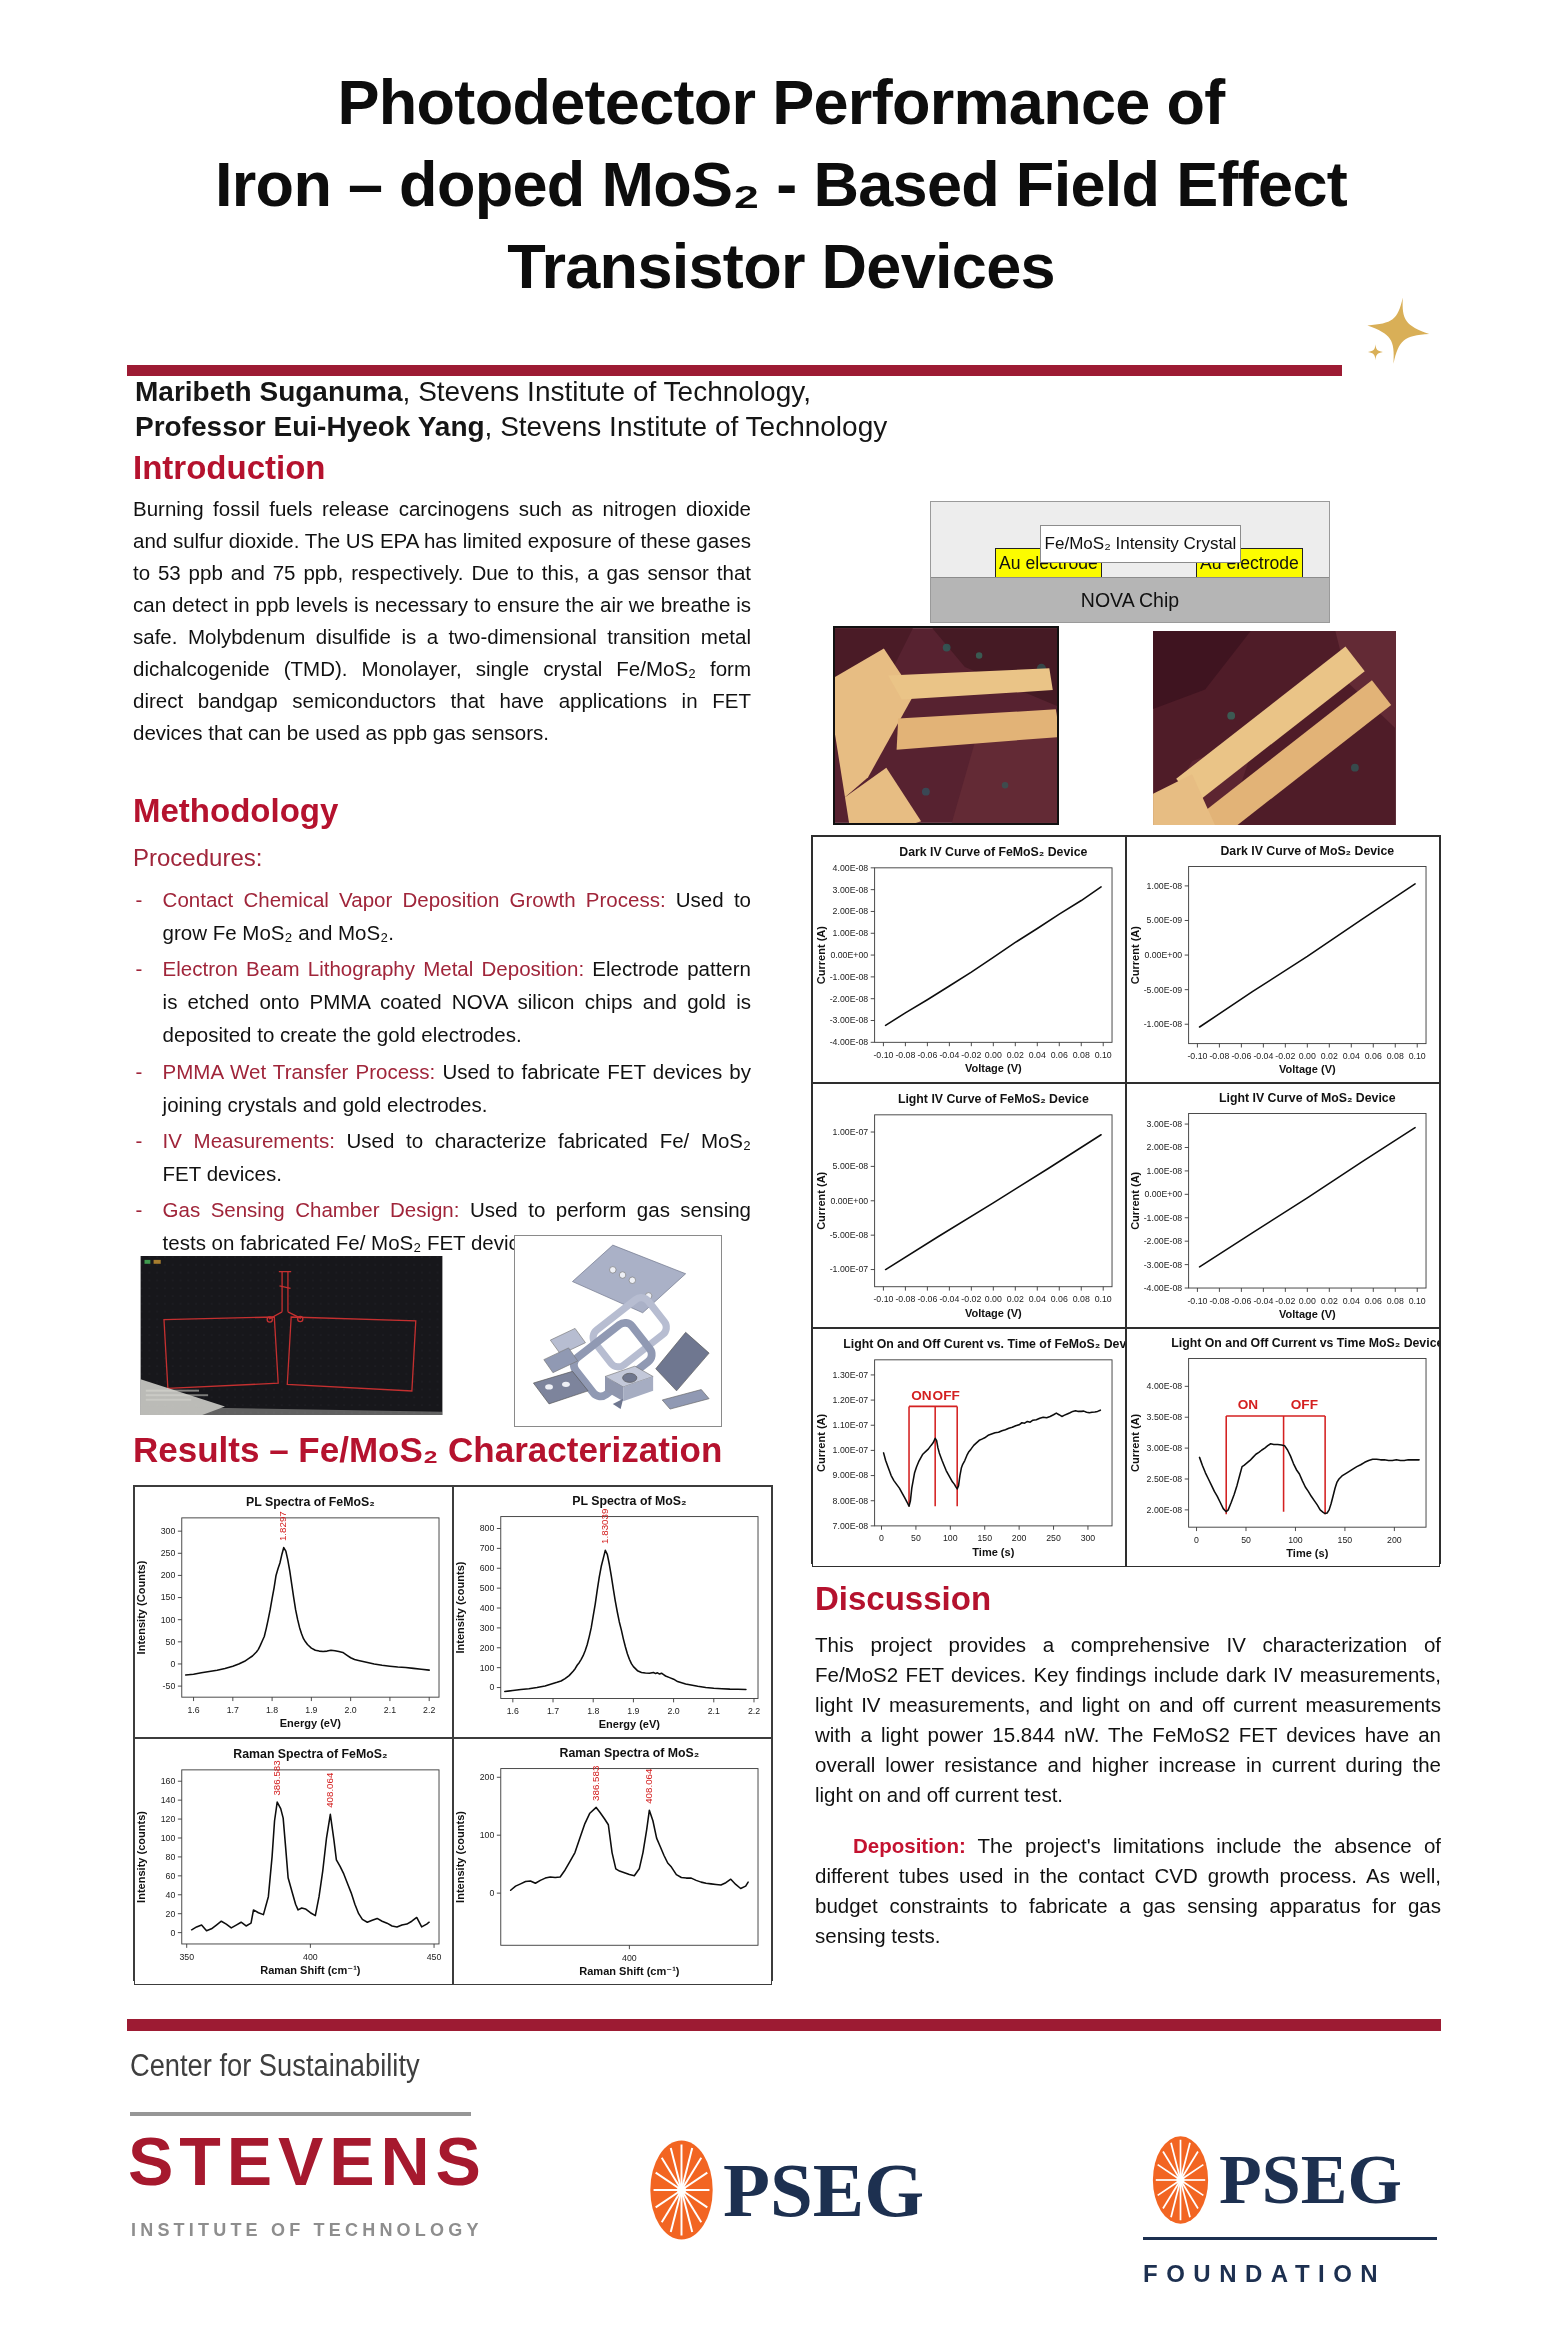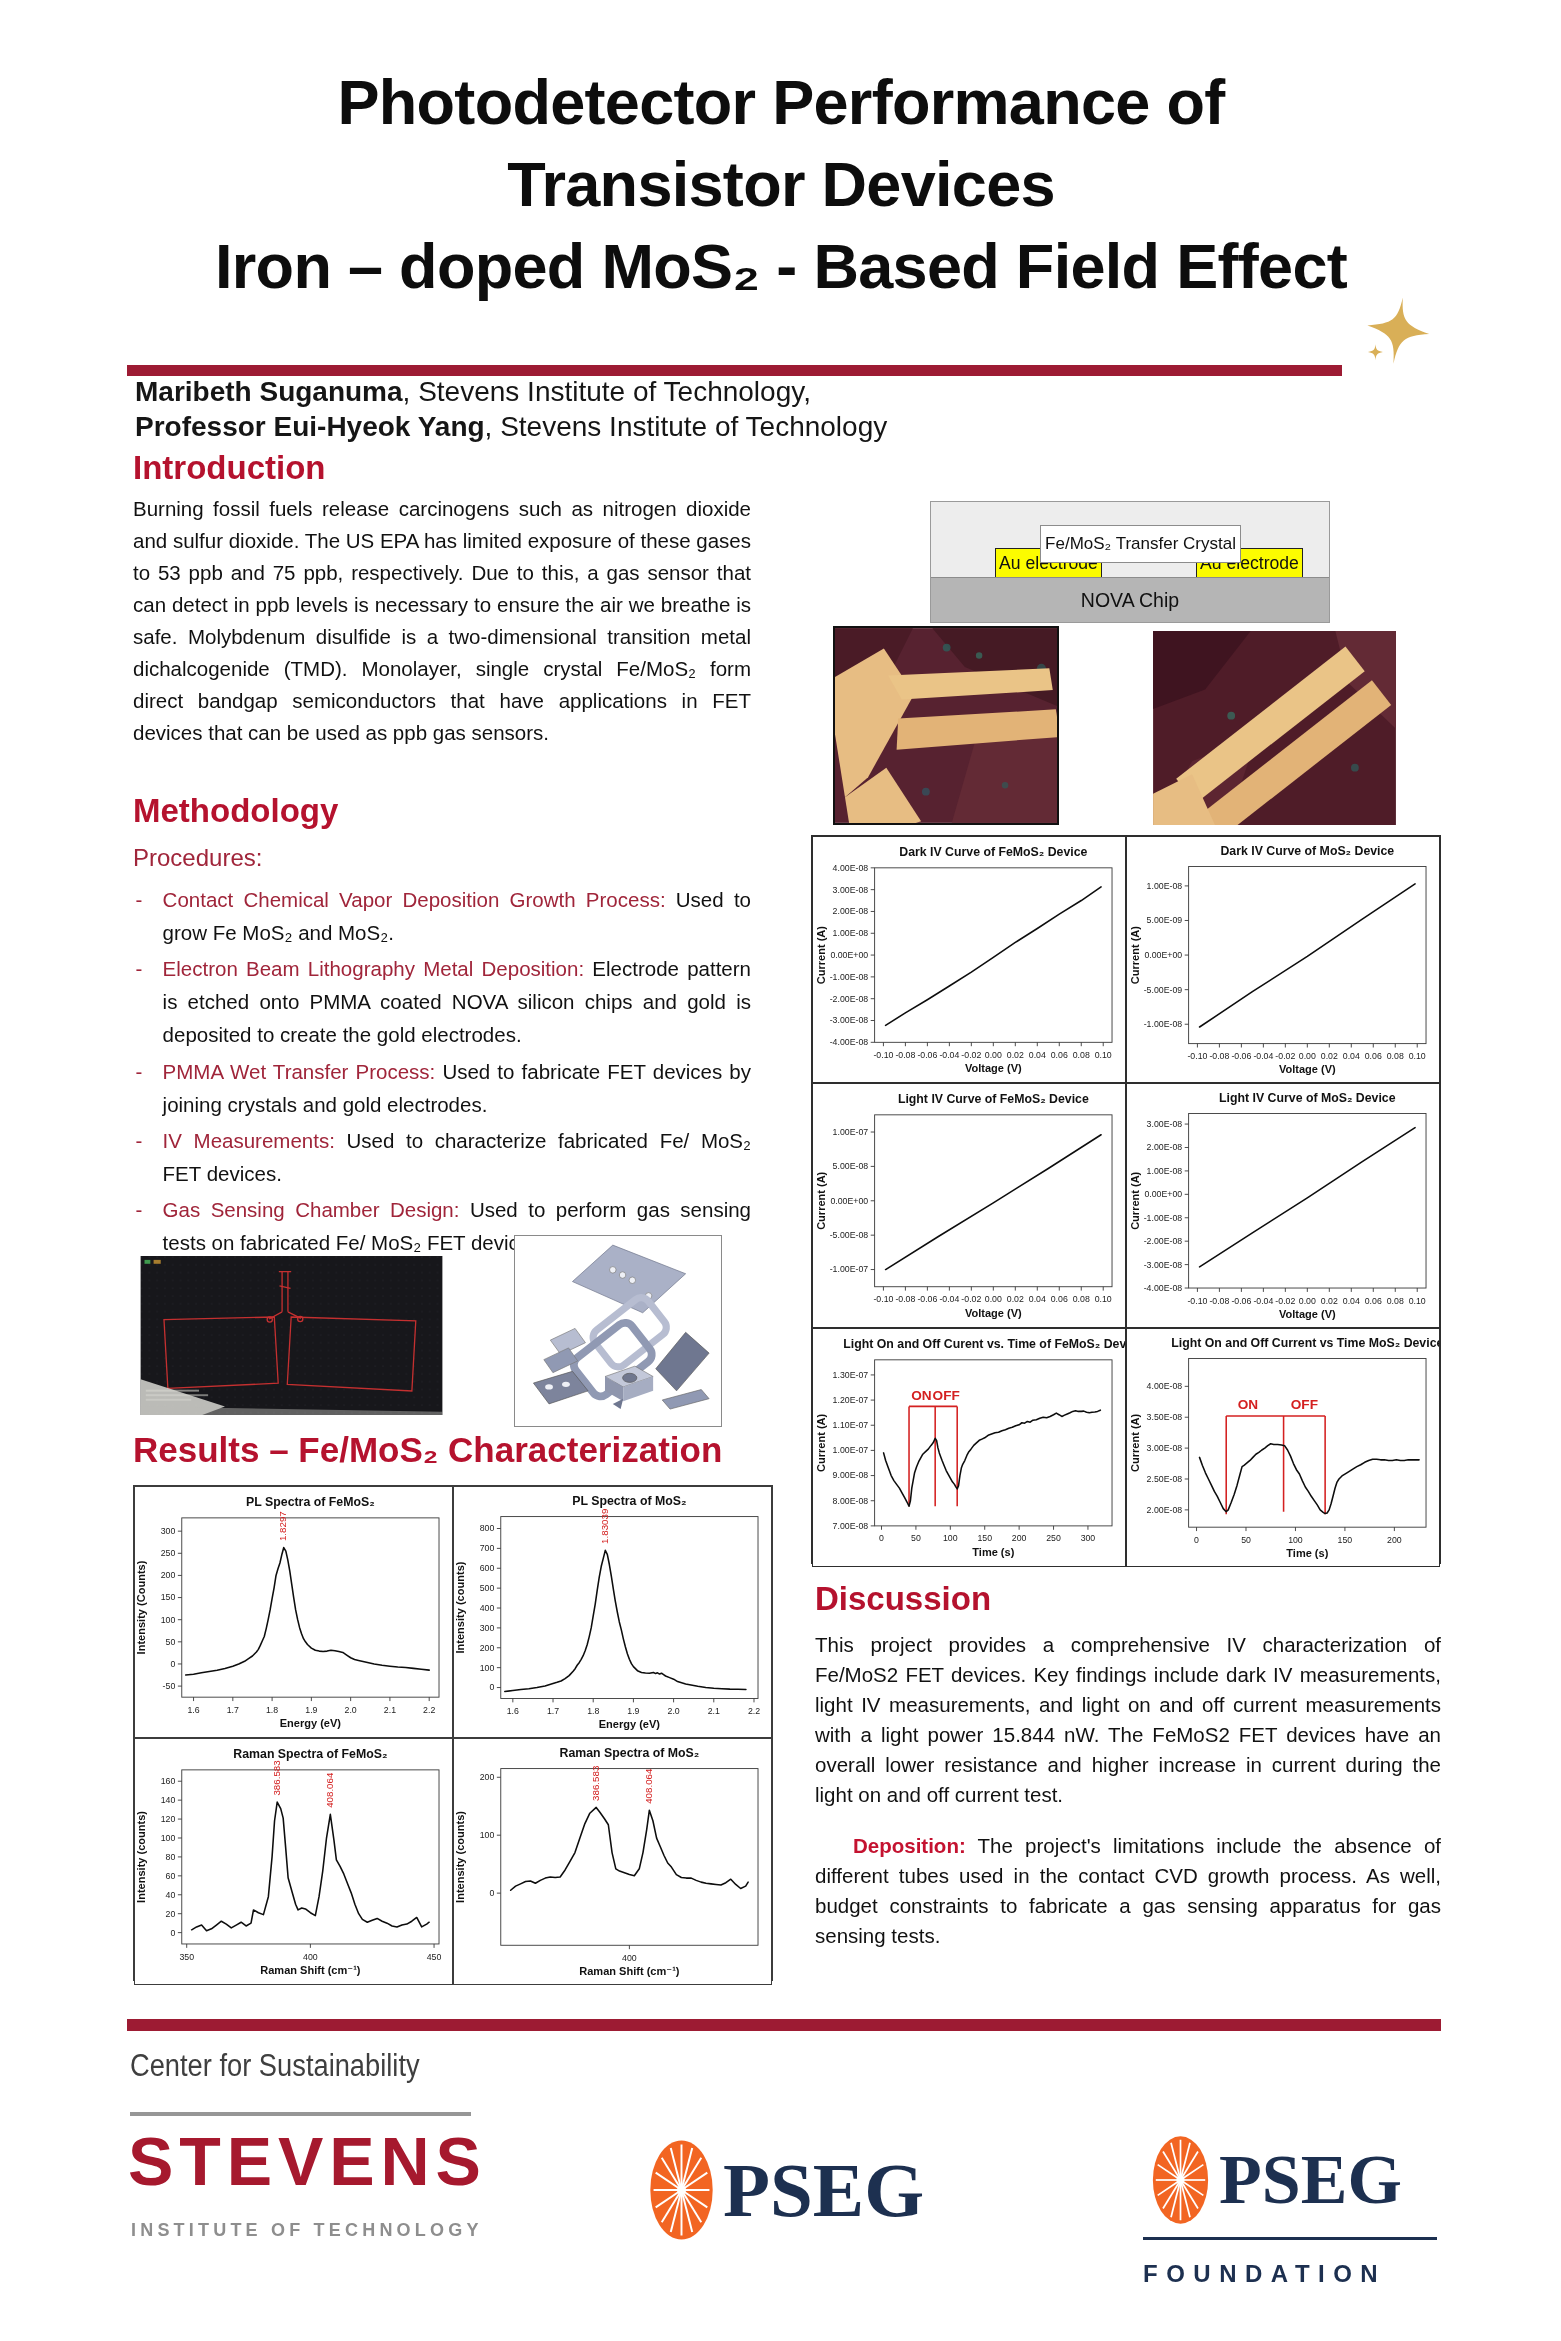--- a/index.html
+++ b/index.html
@@ -71,22 +71,22 @@
   .fline{left:1143px;top:2237px;width:294px;height:3.3px;background:#1d3050;}
   .foundation{left:1143px;top:2260px;font-size:24px;font-weight:700;color:#1d3050;letter-spacing:8.5px;}
 </style>
 </head>
 <body>
 
 <div id="poster">
 
   <div class="abs title">
     <div>Photodetector Performance of</div>
+    <div>Iron – doped MoS₂ - Based Field Effect</div>
     <div>Transistor Devices</div>
-    <div>Iron – doped MoS₂ - Based Field Effect</div>
   </div>
 
   <div class="abs rule"></div>
 
   <div class="abs sparkle">
     <svg viewBox="0 0 120 120">
       <g transform="rotate(8 62 55)">
         <path d="M62,5 C65,40 72,47 110,55 C72,63 65,70 62,108 C59,70 52,63 14,55 C52,47 59,40 62,5 Z" fill="#d9af57"></path>
       </g>
       <path transform="translate(12,76) scale(0.24)" d="M62,5 C65,40 72,47 110,55 C72,63 65,70 62,108 C59,70 52,63 14,55 C52,47 59,40 62,5 Z" fill="#d9af57"></path>
@@ -312,21 +312,21 @@
           <text x="270" y="362" text-anchor="middle" font-size="17" font-weight="bold" fill="#111" font-family="&quot;Liberation Sans&quot;,&quot;DejaVu Sans&quot;,sans-serif">Raman Shift (cm⁻¹)</text>
           <text x="0" y="0" text-anchor="middle" font-size="17" font-weight="bold" fill="#111" font-family="&quot;Liberation Sans&quot;,&quot;DejaVu Sans&quot;,sans-serif" transform="translate(16,180) rotate(-90)">Intensity (counts)</text>
           <path d="M87.2,231.3L94.8,225.0L102.5,221.5L110.1,217.9L117.7,217.0L125.3,220.6L132.9,216.1L140.5,212.6L148.2,210.8L155.8,211.7L163.4,210.8L171.0,200.1L178.6,186.7L186.2,173.3L193.8,151.0L201.5,128.7L209.1,112.7L218.9,103.8L224.3,110.9L231.9,121.6L237.6,130.5L243.3,173.3L249.1,198.3L254.8,201.8L262.4,204.5L270.0,207.2L277.6,209.0L285.2,198.3L290.9,173.3L296.7,137.6L300.7,108.2L306.2,124.3L311.9,151.0L317.6,164.4L323.3,177.8L329.0,189.4L334.7,195.6L342.3,207.2L350.0,211.7L357.6,212.6L365.2,212.6L372.8,216.1L380.4,218.8L388.0,220.6L395.7,221.5L403.3,222.4L410.9,223.3L418.5,219.7L426.1,214.3L433.7,222.4L441.3,228.6L449.0,225.0L452.8,218.8" fill="none" stroke="#0d0d0d" stroke-width="2.4" stroke-linejoin="round" stroke-linecap="round"></path>
           <text x="0" y="0" text-anchor="start" font-size="15" fill="#d42020" font-family="&quot;Liberation Sans&quot;,&quot;DejaVu Sans&quot;,sans-serif" transform="translate(222.9121923076924,93.75081967213114) rotate(-90)">386.583</text>
           <text x="0" y="0" text-anchor="start" font-size="15" fill="#d42020" font-family="&quot;Liberation Sans&quot;,&quot;DejaVu Sans&quot;,sans-serif" transform="translate(304.70523076923087,98.20983606557377) rotate(-90)">408.064</text>
         </svg></div>
   </div>
 
 
   <div class="abs schematic">
-    <div class="crystal">Fe/MoS₂ Transfer Crystal</div>
+    <div class="crystal">Fe/MoS₂ Intensity Crystal</div>
     <div class="au au-left">Au electrode</div>
     <div class="au au-right">Au electrode</div>
     <div class="nova">NOVA Chip</div>
   </div>
 
   <div class="abs micro micro-left">
     <svg viewBox="0 0 342 300">
       <rect width="342" height="300" fill="#572230"></rect>
       <polygon points="150,0 342,0 342,120 200,60" fill="#451a24"></polygon>
       <polygon points="220,160 342,130 342,300 180,300" fill="#632a35"></polygon>

